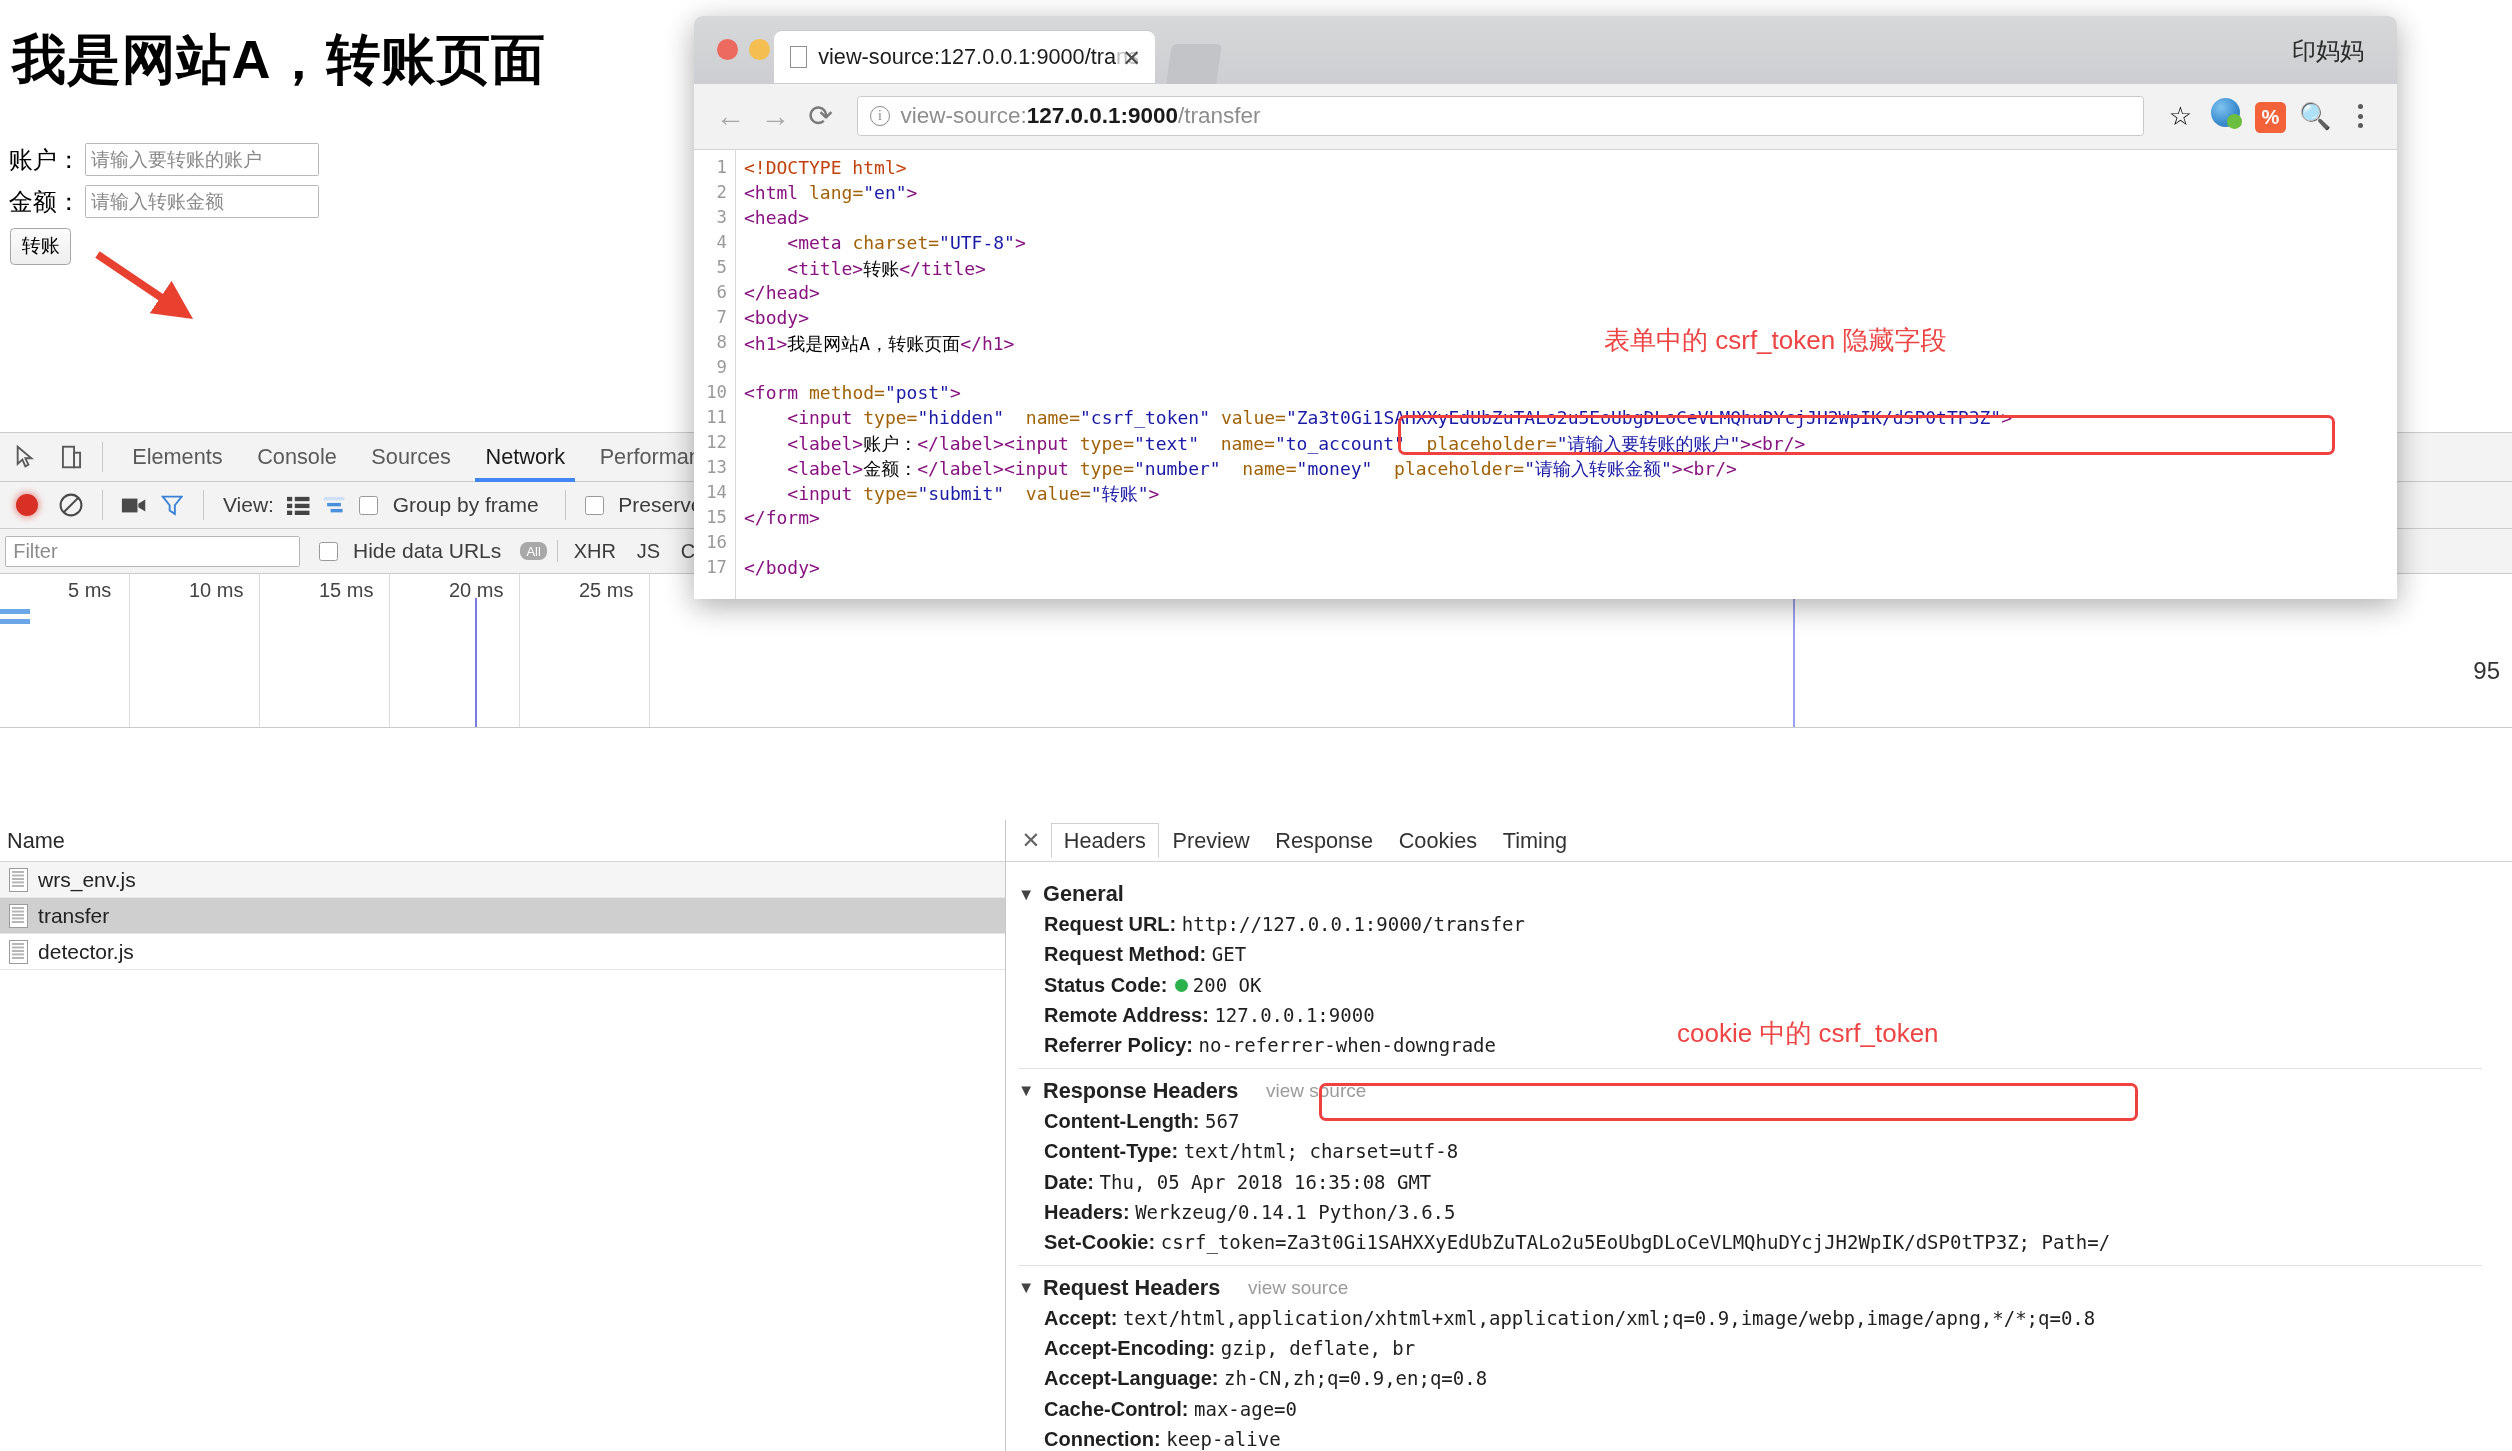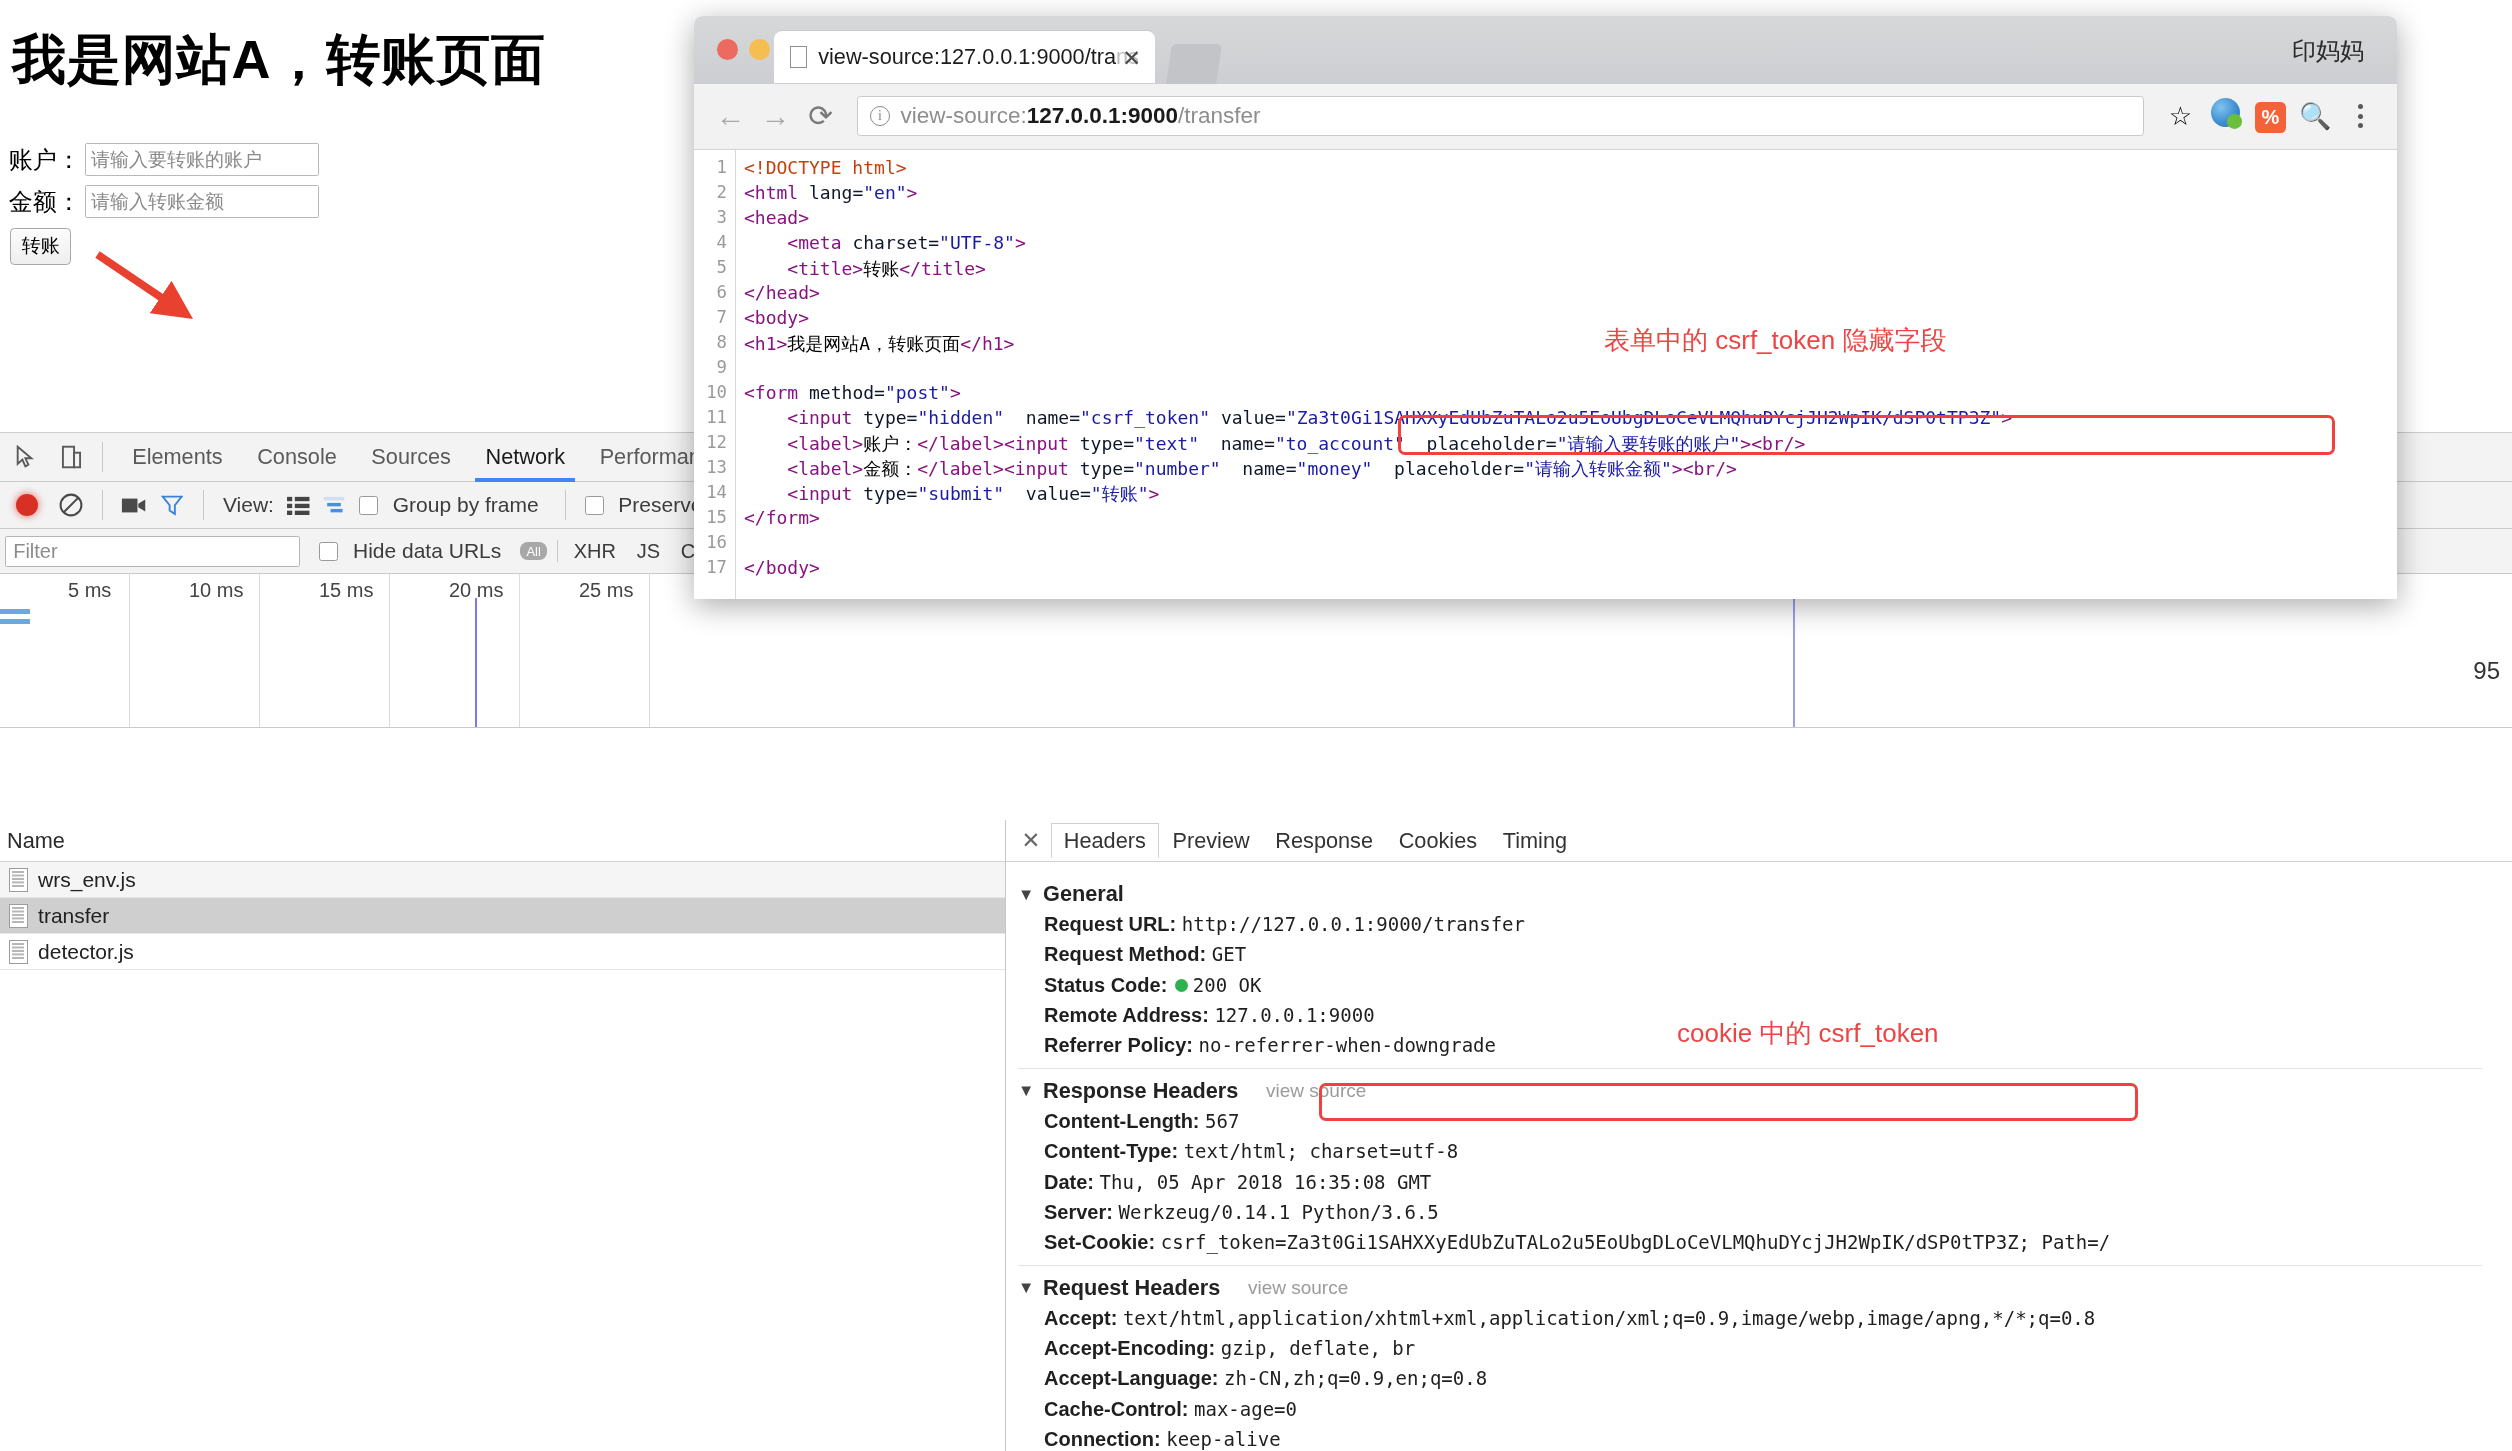--- a/index.html
+++ b/index.html
@@ -240,21 +240,21 @@
     position:absolute; left:0; top:0; bottom:0; width: 42px;
     border-right: 0.9px solid #d8d8d8; background:#fff;
   }
   .vs-line { position: relative; height: 25px; white-space: pre; font-size: 18px; }
   .vs-num {
     position:absolute; left:0; width: 33px; text-align:right;
     color:#9a9a9a; font-size: 17.3px;
   }
   .vs-code { position:absolute; left: 50px; top:0; }
   .c-tag  { color:#881280; }
-  .c-attr { color:#0f172a; }
+  .c-attr { color:#a16207; }
   .c-val  { color:#1a1aa6; }
   .c-com  { color:#c2410c; }
   .c-txt  { color:#000; }
 
   .redbox {
     position: absolute; border: 3.5px solid #f04040; border-radius: 7px;
     pointer-events: none;
   }
   #annot-form-token { left: 1604px; top: 323px; }
   #annot-cookie-token { left: 1677px; top: 1016px; }
@@ -433,21 +433,21 @@
           <div class="divider"></div>
 
           <div class="sec-title">
             <span class="tri">▼</span>
             <span>Response Headers</span>
             <span class="viewsrc">view source</span>
           </div>
           <div class="hdr-row"><span class="hdr-k">Content-Length:</span> <span class="hdr-v">567</span></div>
           <div class="hdr-row"><span class="hdr-k">Content-Type:</span> <span class="hdr-v">text/html; charset=utf-8</span></div>
           <div class="hdr-row"><span class="hdr-k">Date:</span> <span class="hdr-v">Thu, 05 Apr 2018 16:35:08 GMT</span></div>
-          <div class="hdr-row"><span class="hdr-k">Server:</span> <span class="hdr-v">Werkzeug/0.14.1 Python/3.6.5</span></div>
+          <div class="hdr-row"><span class="hdr-k">Headers:</span> <span class="hdr-v">Werkzeug/0.14.1 Python/3.6.5</span></div>
           <div class="hdr-row"><span class="hdr-k">Set-Cookie:</span> <span class="hdr-v">csrf_token=Za3t0Gi1SAHXXyEdUbZuTALo2u5EoUbgDLoCeVLMQhuDYcjJH2WpIK/dSP0tTP3Z; Path=/</span></div>
 
           <div class="divider"></div>
 
           <div class="sec-title">
             <span class="tri">▼</span>
             <span>Request Headers</span>
             <span class="viewsrc">view source</span>
           </div>
           <div class="hdr-row"><span class="hdr-k">Accept:</span> <span class="hdr-v">text/html,application/xhtml+xml,application/xml;q=0.9,image/webp,image/apng,*/*;q=0.8</span></div>

